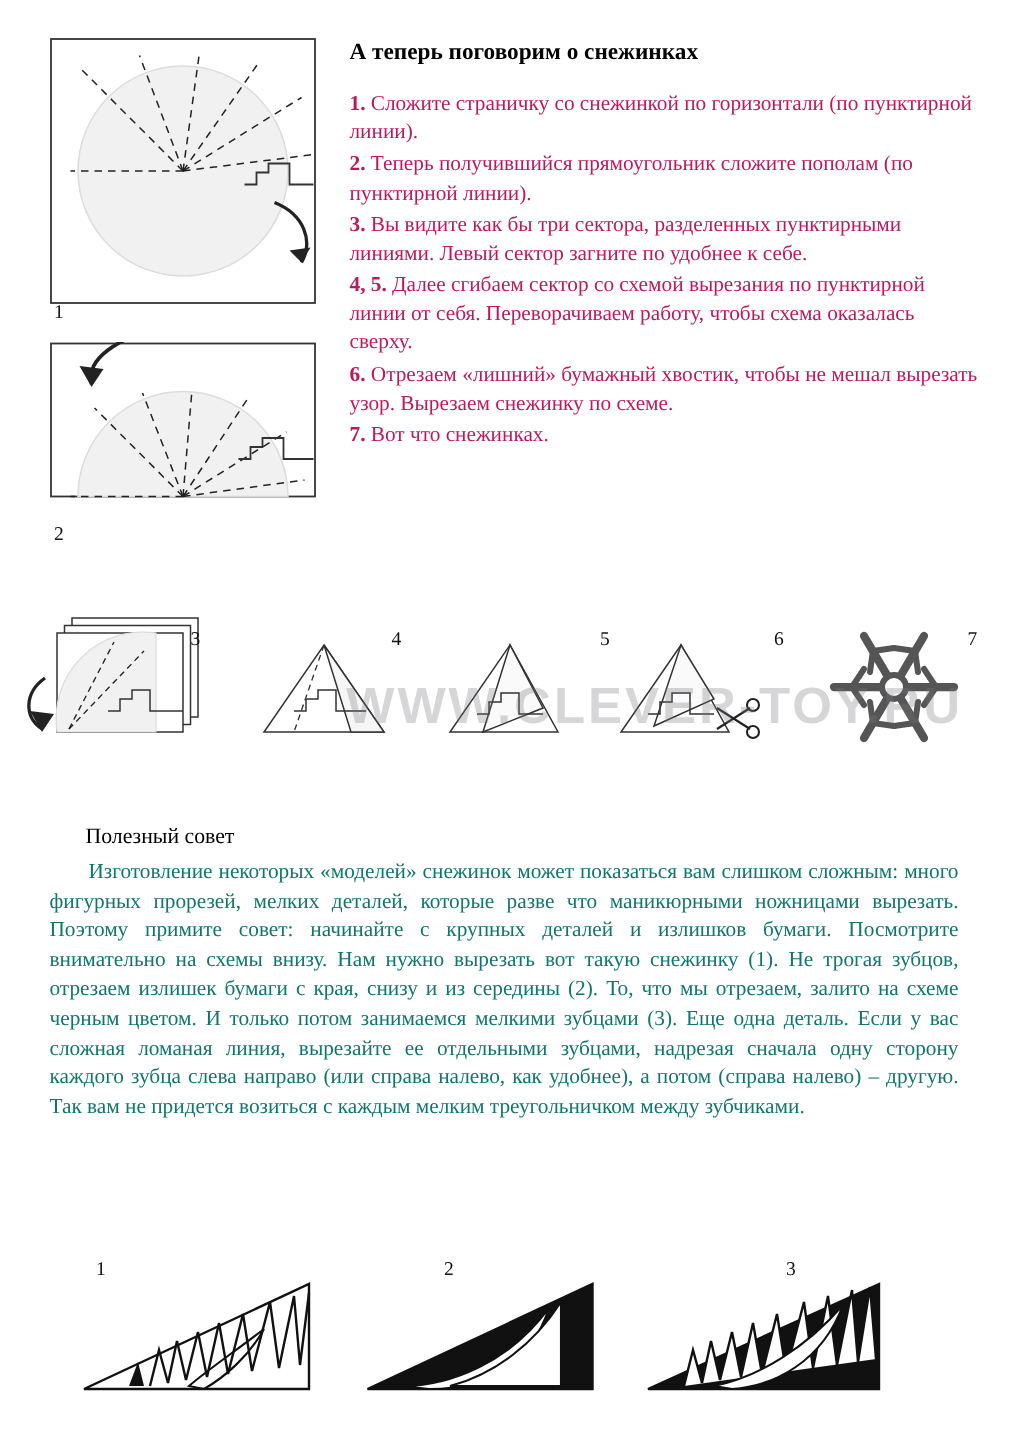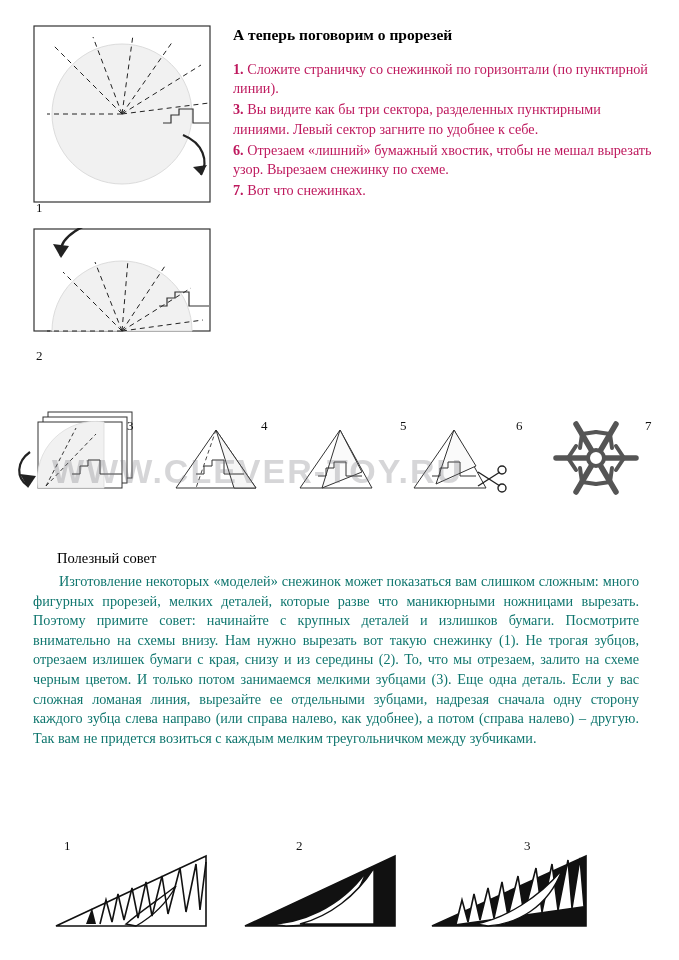--- a/index.html
+++ b/index.html
@@ -76,21 +76,21 @@
     position: absolute;
     font-size: 13px;
     font-family: "Liberation Serif", serif;
     color: #111;
   }
 
   .watermark {
     position: absolute;
     left: 52px; top: 452px;
     width: 590px;
-    text-align: left;
+    text-align: right;
     font-size: 34px;
     font-weight: bold;
     letter-spacing: 2px;
     color: rgba(120,120,125,0.30);
     font-family: "Liberation Sans", sans-serif;
     pointer-events: none;
     user-select: none;
   }
 
   
@@ -161,25 +161,27 @@
       <line x1="89" y1="103" x2="158" y2="60"></line>
       <line x1="89" y1="103" x2="170" y2="92"></line>
       <line x1="89" y1="103" x2="14" y2="103"></line>
     </g>
     <path d="M126 78 L134 78 L134 70 L142 70 L142 64 L156 64 L156 78 L176 78" fill="none" stroke="#333" stroke-width="1.2"></path>
     <path d="M92 -14 C48 -6 24 10 28 28" fill="none" stroke="#222" stroke-width="2.4"></path>
     <polygon points="28,30 20,16 36,18" fill="#222"></polygon>
   </svg>
   <div class="fig-label lbl-2">2</div>
 
-  <div class="heading">А теперь поговорим о прорезей</div>
+  <div class="heading">А теперь поговорим о снежинках</div>
 
   <div class="steps">
     <p><b>1.</b><span> Сложите страничку со снежинкой по горизонтали (по пунктирной линии).</span></p>
+    <p><b>2.</b><span> Теперь получившийся прямоугольник сложите пополам (по пунктирной линии).</span></p>
     <p><b>3.</b><span> Вы видите как бы три сектора, разделенных пунктирными линиями. Левый сектор загните по удобнее к себе.</span></p>
+    <p><b>4, 5.</b><span> Далее сгибаем сектор со схемой вырезания по пунктирной линии от себя. Переворачиваем работу, чтобы схема оказалась сверху.</span></p>
     <p><b>6.</b><span> Отрезаем «лишний» бумажный хвостик, чтобы не мешал вырезать узор. Вырезаем снежинку по схеме.</span></p>
     <p><b>7.</b><span> Вот что снежинках.</span></p>
   </div>
 
   <svg class="strip" viewBox="0 0 679 120">
 
     <g>
       <rect x="48" y="12" width="84" height="66" fill="#fff" stroke="#333" stroke-width="1"></rect>
       <rect x="43" y="17" width="84" height="66" fill="#fff" stroke="#333" stroke-width="1"></rect>
       <rect x="38" y="22" width="84" height="66" fill="#fff" stroke="#333" stroke-width="1"></rect>

